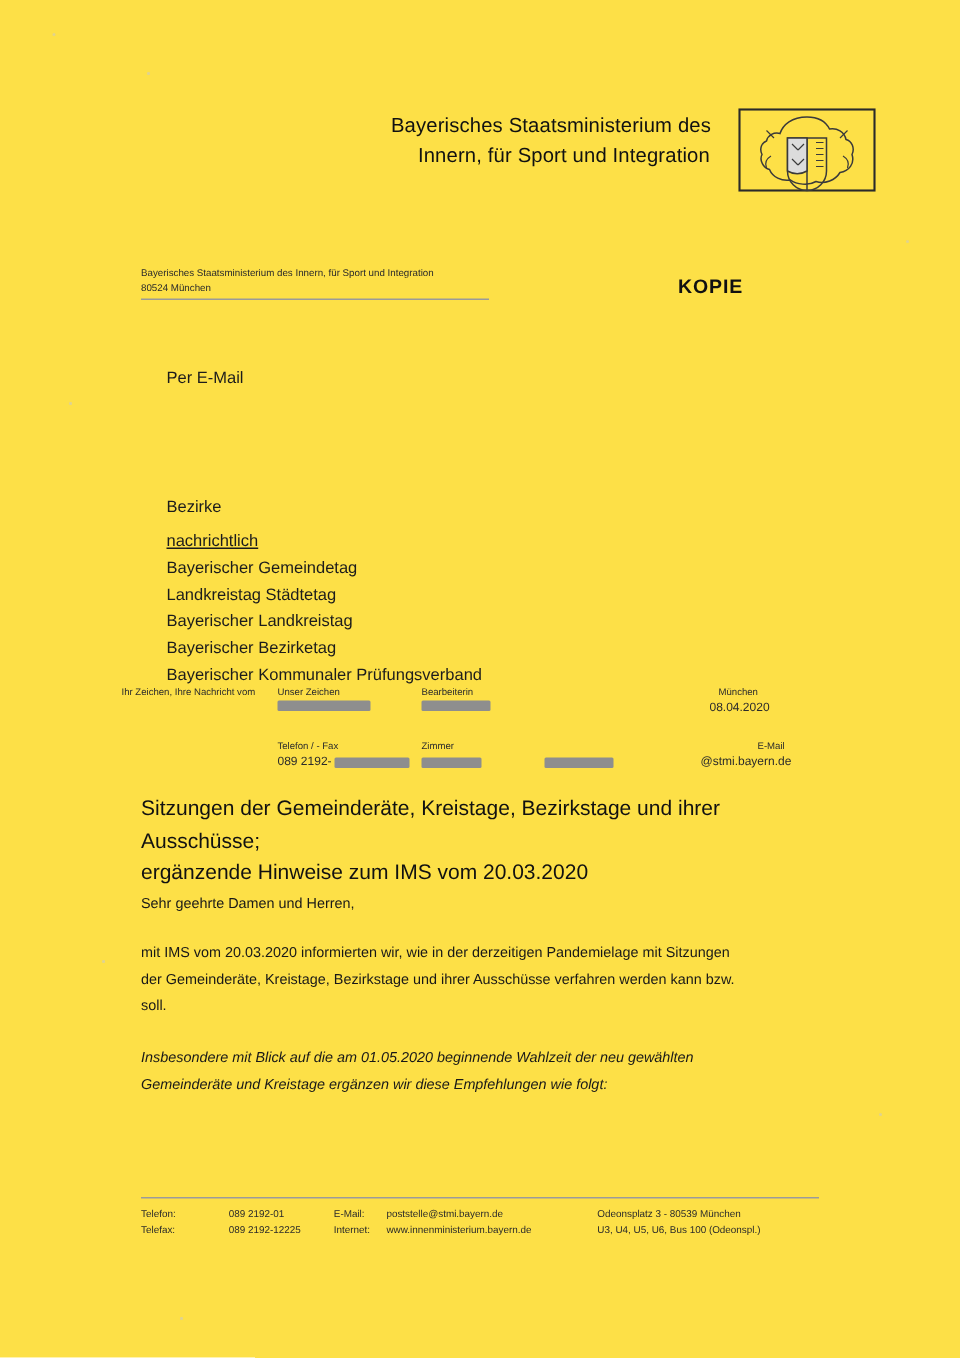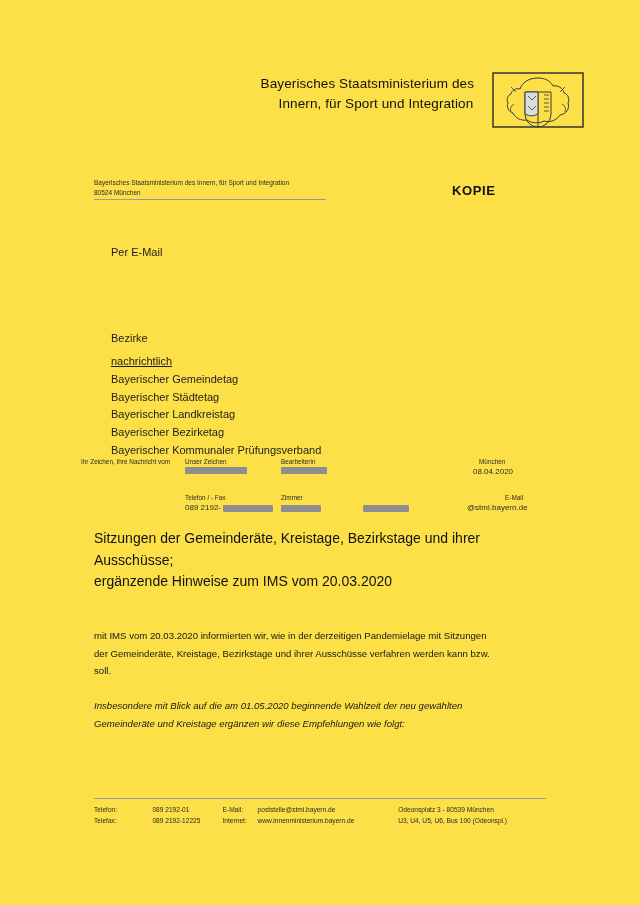--- a/index.html
+++ b/index.html
@@ -218,21 +218,21 @@
   <div class="addr addr-1">Per E-Mail</div>
 
 
   <div class="addr addr-3">
     <div>Bezirke</div>
   </div>
 
   <div class="addr addr-4">
     <div class="u">nachrichtlich</div>
     <div>Bayerischer Gemeindetag</div>
-    <div>Bayerischer Städtetag</div>
+    <div>Landkreistag Städtetag</div>
     <div>Bayerischer Landkreistag</div>
     <div>Bayerischer Bezirketag</div>
     <div>Bayerischer Kommunaler Prüfungsverband</div>
   </div>
 
   <div class="refstrip">
     <div class="refrow">
       <span class="cell" style="left:0;">Ihr Zeichen, Ihre Nachricht vom</span>
       <span class="cell" style="left:104px;">Unser Zeichen</span>
       <span class="cell" style="left:200px;">Bearbeiterin</span>
@@ -252,20 +252,21 @@
       <span class="redact" style="position:absolute;left:282px;top:11px;width:46px;"></span>
       <span class="val" style="left:386px;">@stmi.bayern.de</span>
     </div>
   </div>
 
   <div class="subject">
     <div>Sitzungen der Gemeinderäte, Kreistage, Bezirkstage und ihrer Ausschüsse;</div>
     <div>ergänzende Hinweise zum IMS vom 20.03.2020</div>
   </div>
 
+  <div class="body-text p1">Sehr geehrte Damen und Herren,</div>
   <div class="body-text p2">mit IMS vom 20.03.2020 informierten wir, wie in der derzeitigen Pandemielage mit Sitzungen der Gemeinderäte, Kreistage, Bezirkstage und ihrer Ausschüsse verfahren werden kann bzw. soll.</div>
   <div class="body-text p3">Insbesondere mit Blick auf die am 01.05.2020 beginnende Wahlzeit der neu gewählten Gemeinderäte und Kreistage ergänzen wir diese Empfehlungen wie folgt:</div>
 
   <div class="footer-rule"></div>
   <div class="footer">
     <div class="footer-grid">
       <div class="fcol-a fline">Telefon:</div>
       <div class="fcol-b fline">089 2192-01</div>
       <div class="fcol-c fline">E-Mail:</div>
       <div class="fcol-d fline">poststelle@stmi.bayern.de</div>

